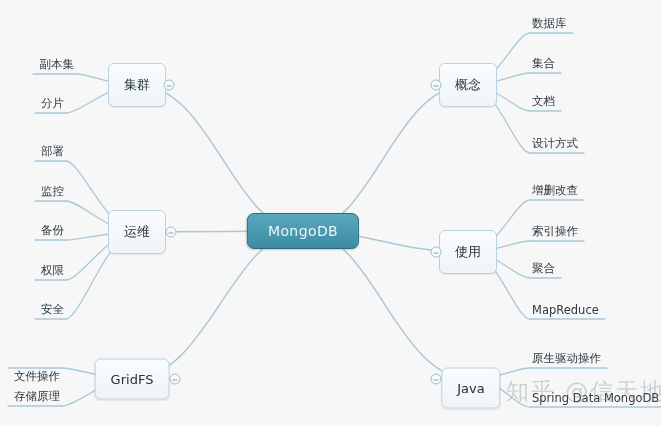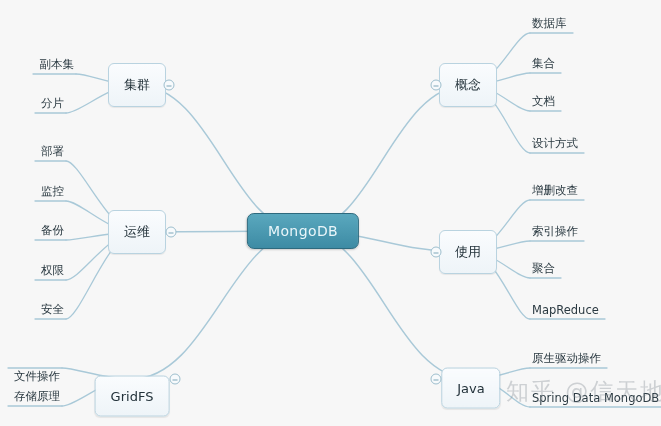--- a/index.html
+++ b/index.html
@@ -153,21 +153,21 @@
       <div class="toggle" style="left: 169px; top: 85px;"></div>
       <div class="node leaf left" style="left: 76px; top: 66px;">副本集</div>
       <div class="node leaf left" style="left: 66px; top: 105px;">分片</div>
       <div class="node branch" style="left: 137px; top: 232px; font-family: Liberation Serif, serif;">运维</div>
       <div class="toggle" style="left: 171px; top: 232px;"></div>
       <div class="node leaf left" style="left: 66px; top: 153px;">部署</div>
       <div class="node leaf left" style="left: 66px; top: 193px;">监控</div>
       <div class="node leaf left" style="left: 66px; top: 232px;">备份</div>
       <div class="node leaf left" style="left: 66px; top: 272px;">权限</div>
       <div class="node leaf left" style="left: 66px; top: 311px;">安全</div>
-      <div class="node branch" style="left: 132px; top: 396px;">GridFS</div>
+      <div class="node branch" style="left: 132px; top: 379px;">GridFS</div>
       <div class="toggle" style="left: 175px; top: 379px;"></div>
       <div class="node leaf left" style="left: 62px; top: 378px;">文件操作</div>
       <div class="node leaf left" style="left: 62px; top: 398px;">存储原理</div>
       <div class="node branch" style="left: 468px; top: 85px;">概念</div>
       <div class="toggle" style="left: 436px; top: 85px;"></div>
       <div class="node leaf right" style="left: 530px; top: 25px;">数据库</div>
       <div class="node leaf right" style="left: 530px; top: 65px;">集合</div>
       <div class="node leaf right" style="left: 530px; top: 103px;">文档</div>
       <div class="node leaf right" style="left: 530px; top: 145px;">设计方式</div>
       <div class="node branch" style="left: 468px; top: 252px;">使用</div>

